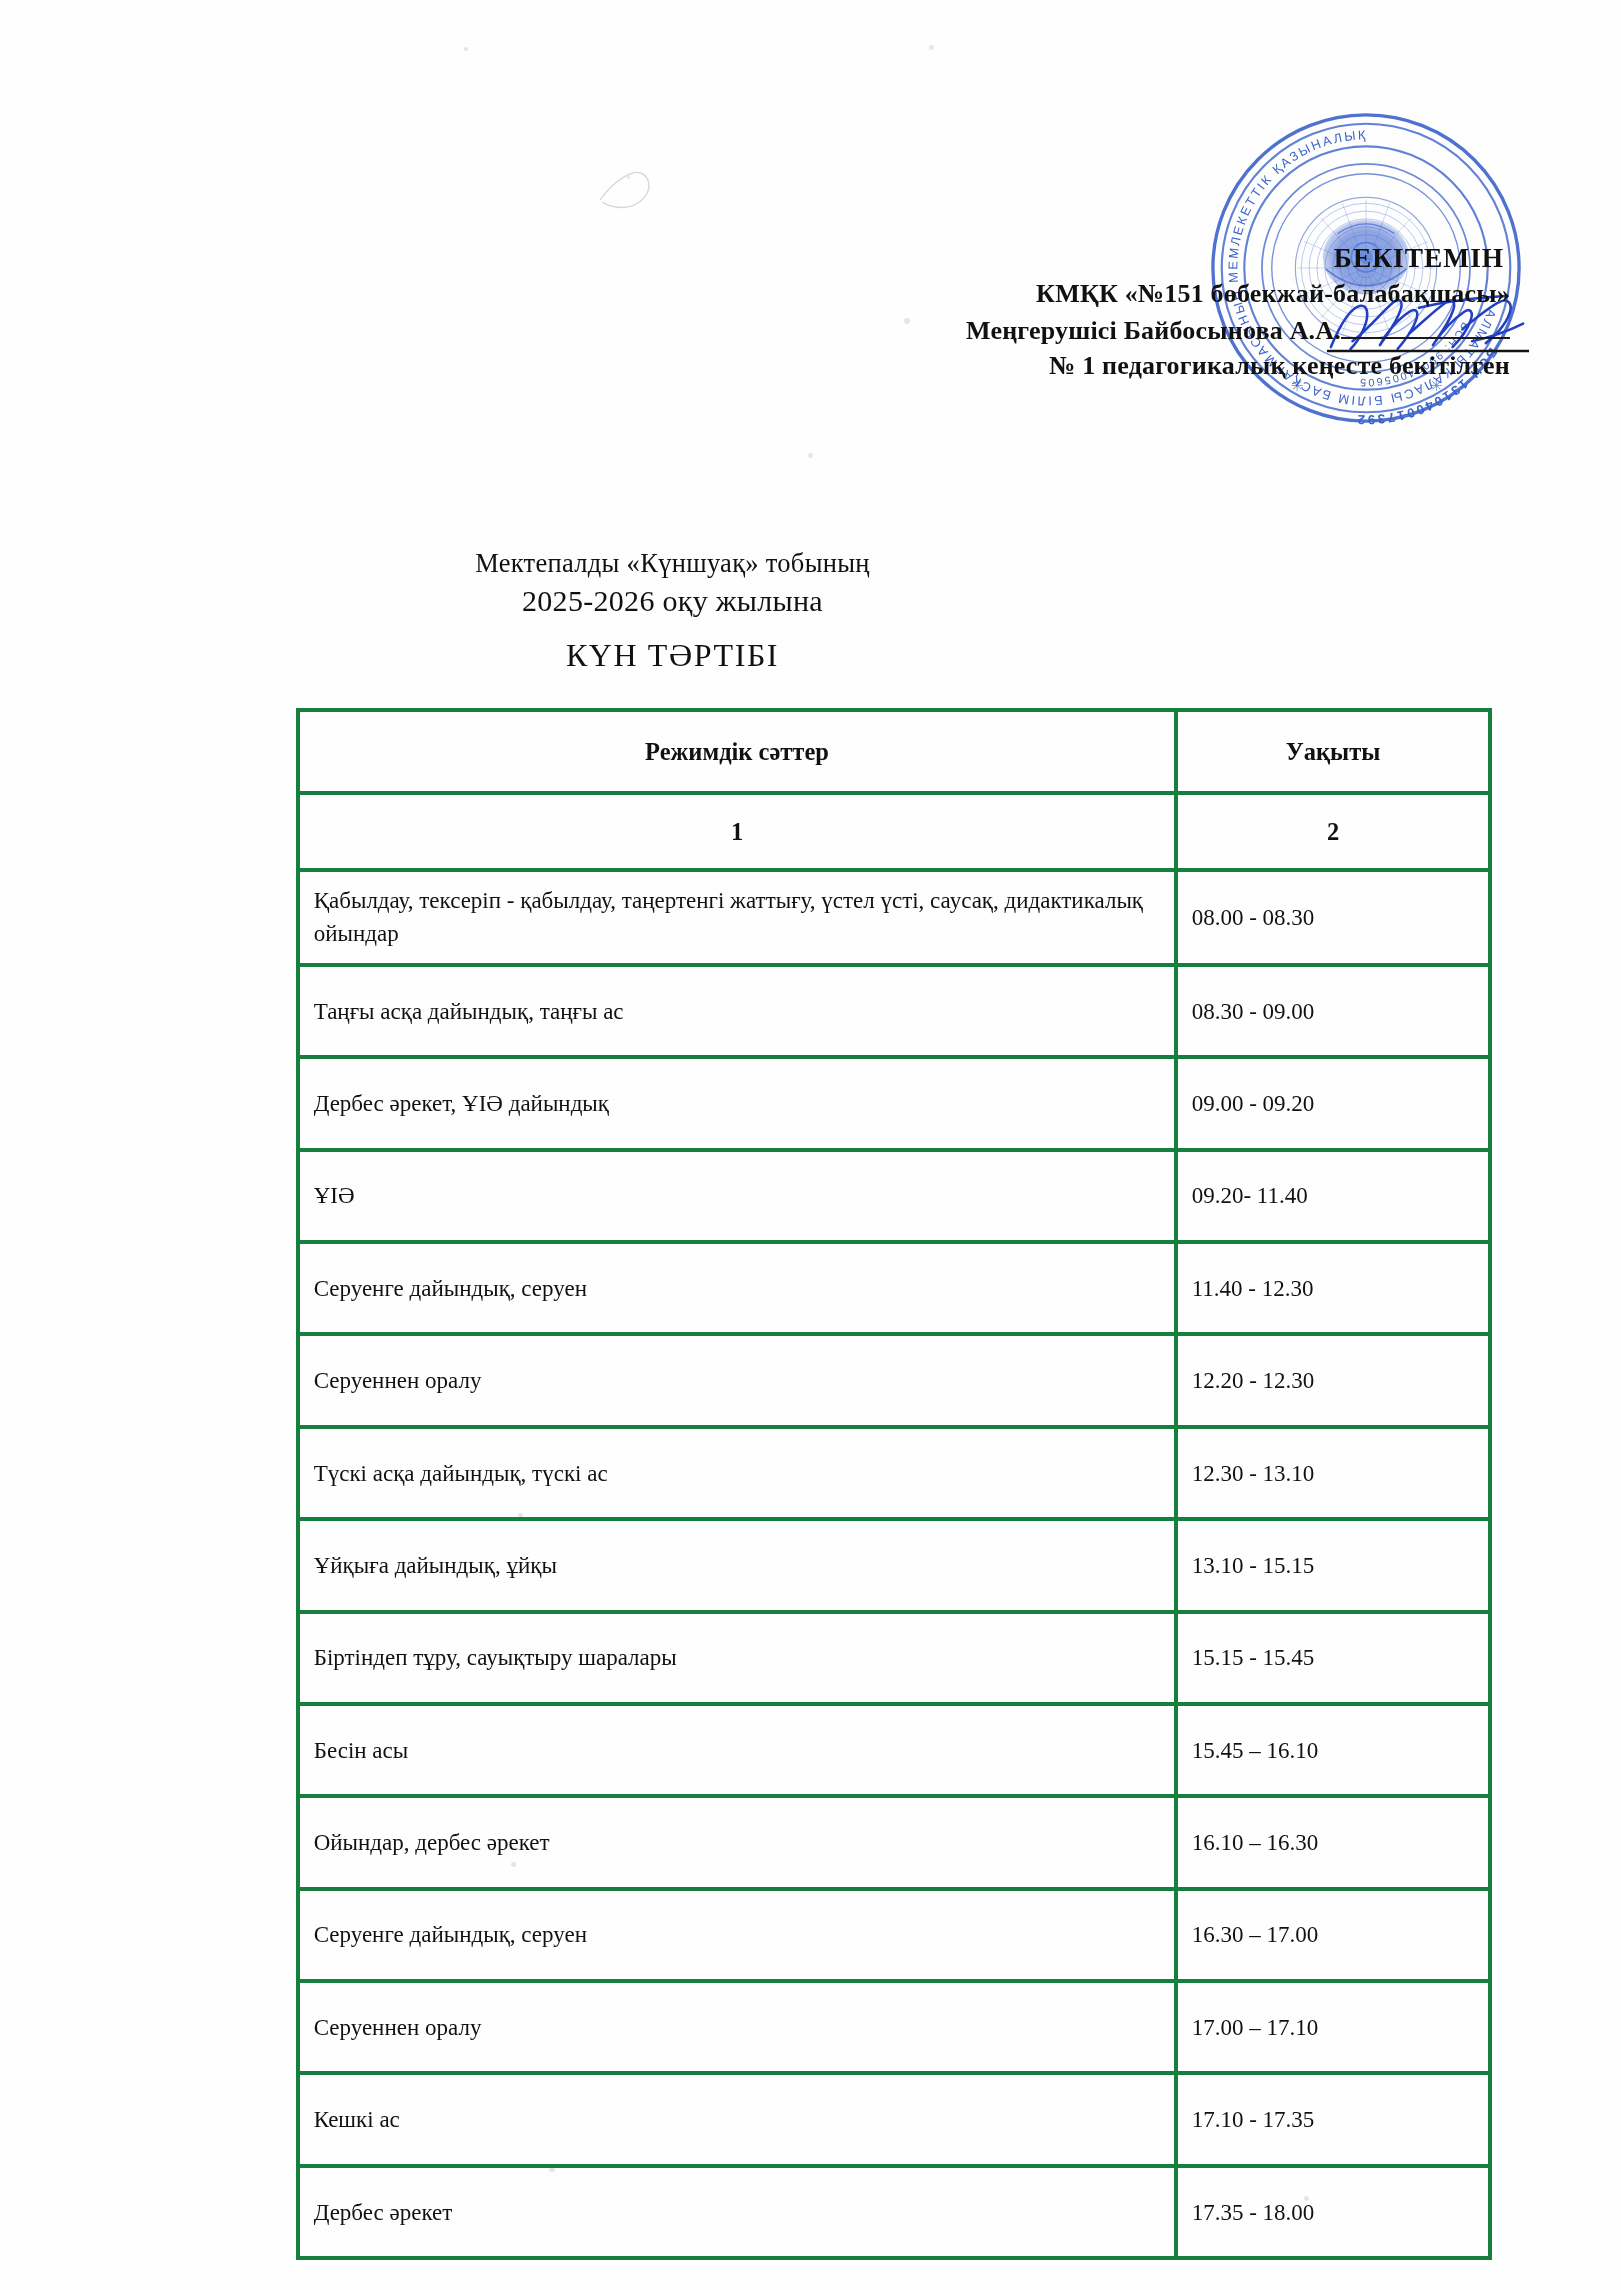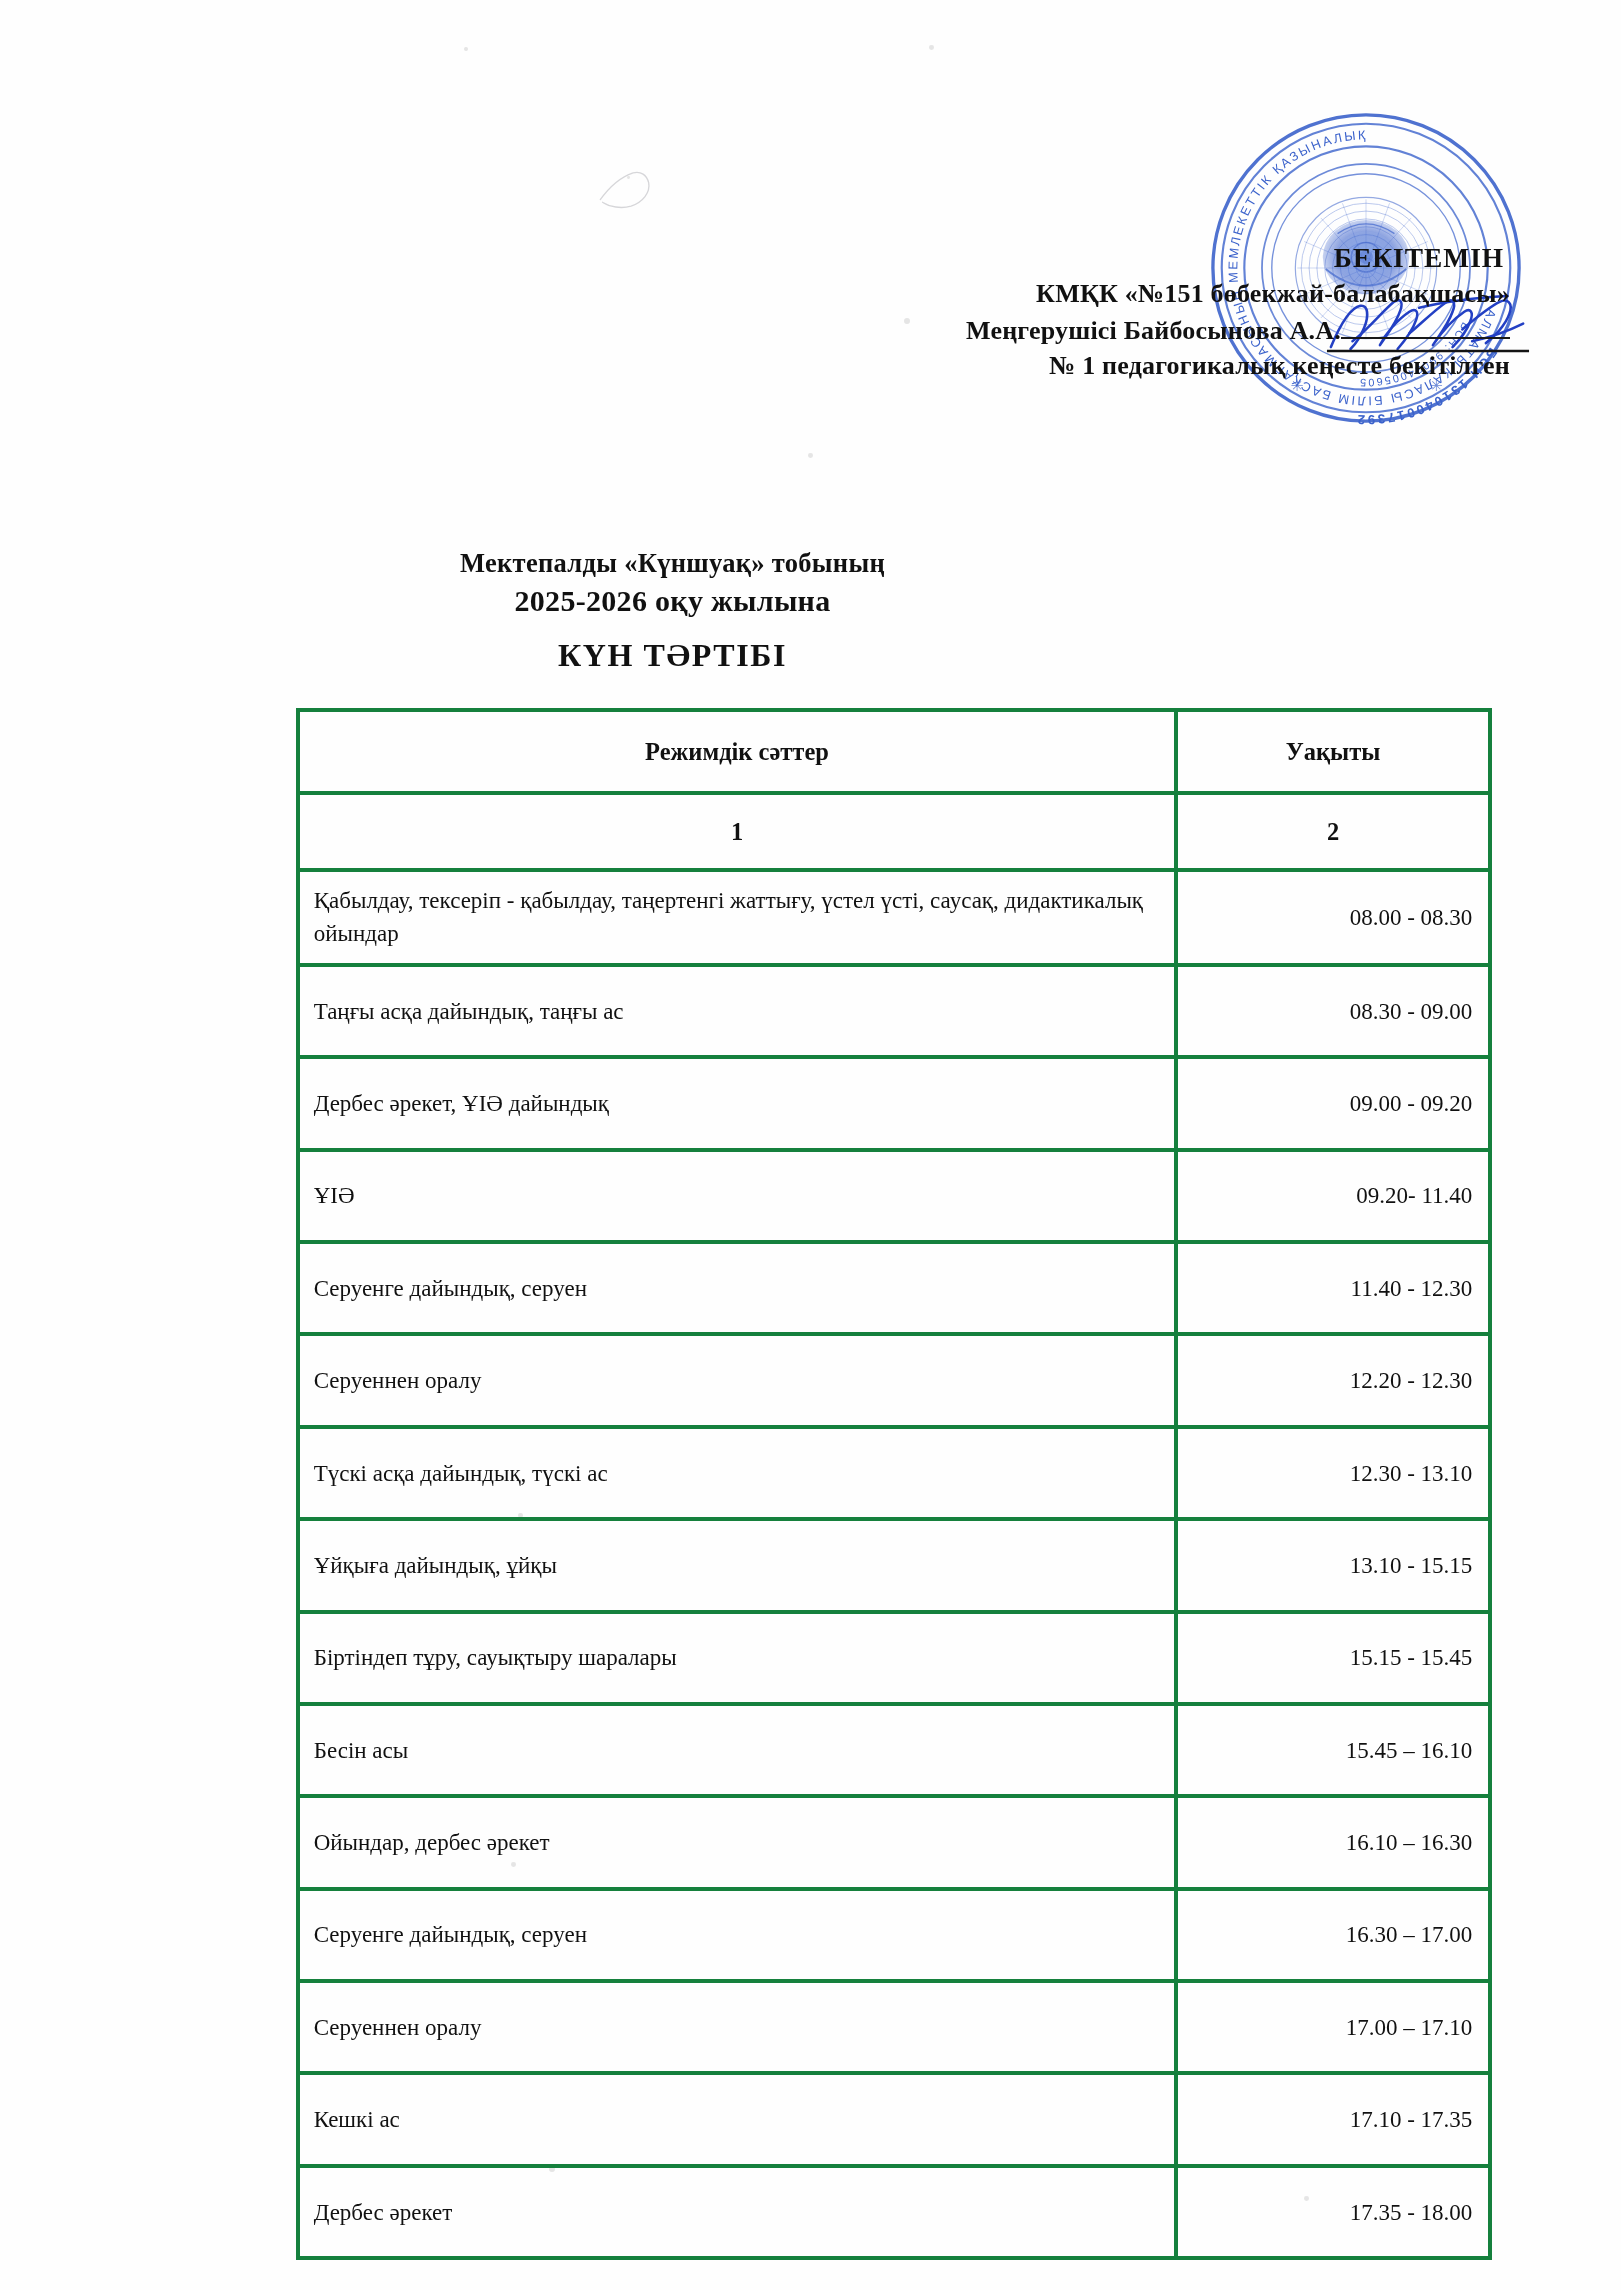--- a/index.html
+++ b/index.html
@@ -76,21 +76,21 @@
     pointer-events: none;
   }
 
   
   .doc-title {
     position: absolute;
     left: 0;
     top: 545px;
     width: 1345px;
     text-align: center;
-    font-weight: bold;
+    font-weight: normal;
   }
   .doc-title .t1 {
     display: block;
     font-size: 26.5px;
     line-height: 37px;
     letter-spacing: 0.3px;
   }
   .doc-title .t2 {
     display: block;
     font-size: 30px;
@@ -140,21 +140,21 @@
     font-size: 24.5px;
     height: 65px;
     padding: 3.9px 9.8px;
   }
   table.schedule td.act {
     text-align: left;
     padding: 12.7px 15.7px 12.7px 13.7px;
     margin-top: 40px;
   }
   table.schedule td.time {
-    text-align: right;
+    text-align: left;
     padding: 12.7px 15.7px 12.7px 13.7px;
     white-space: nowrap;
     margin-left: 7px;
   }
   table.schedule tr.tall td { height: 84px; }
   table.schedule tr.row td { height: 63px; }
 </style>
 </head>
 <body>
 

